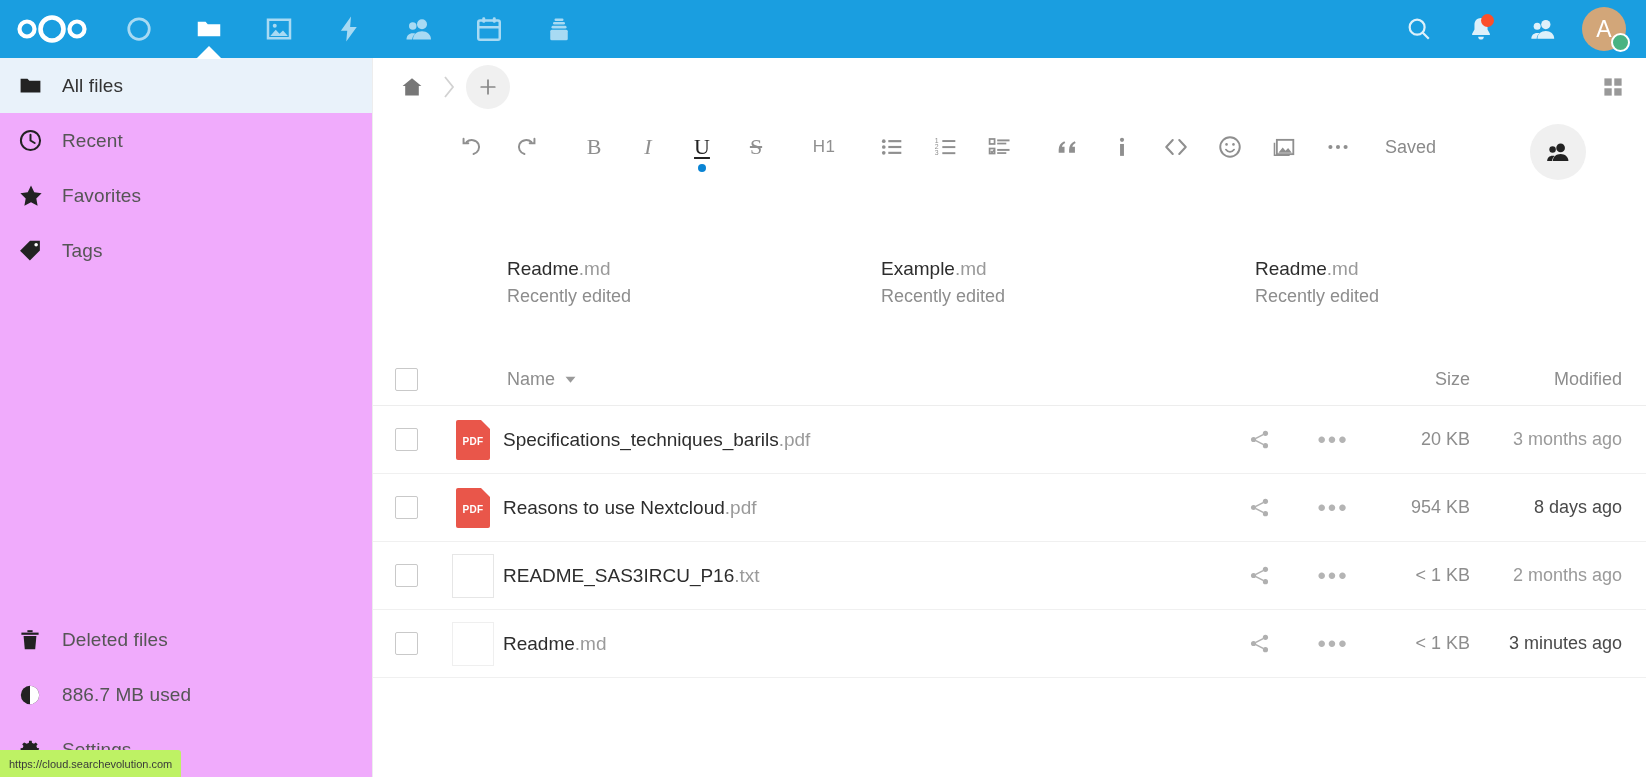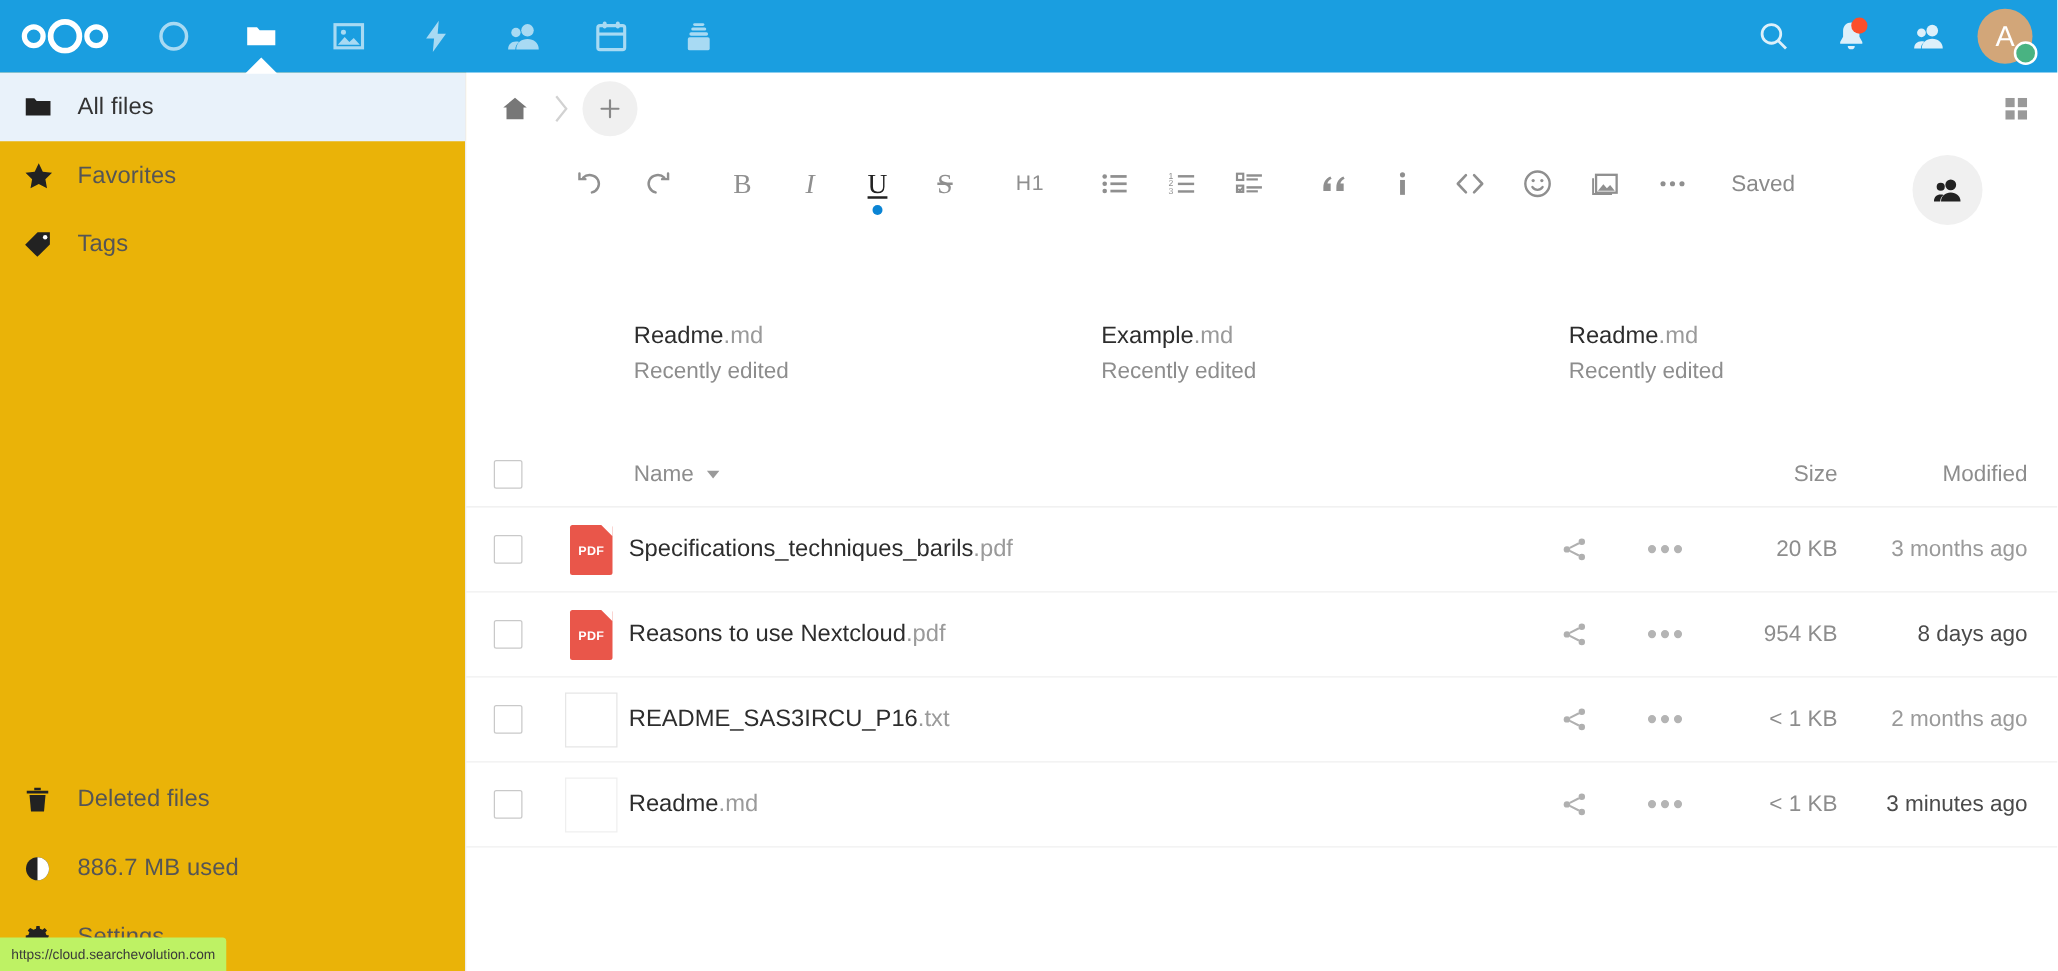--- a/index.html
+++ b/index.html
@@ -46,21 +46,21 @@
     justify-content: center; font-family: "Liberation Sans", sans-serif;
   }
   .status-dot {
     position: absolute; right: 4px; bottom: 6px; width: 19px; height: 19px;
     border-radius: 50%; background: #49b382; border: 2.5px solid #fff;
   }
 
   
   .sidebar {
     position: absolute; top: 58px; left: 0; width: 373px; height: 719px;
-    background: #eab308; border-right: 1px solid #ededed;
+    background: #f0abfc; border-right: 1px solid #ededed;
   }
   .side-item {
     height: 55px; display: flex; align-items: center; padding-left: 18px;
     cursor: pointer; color: #555;
   }
   .side-item.active { background: #e9f2fa; }
   .side-ico { width: 44px; display: flex; align-items: center; justify-content: flex-start; }
   .side-ico svg { display: block; }
   .side-label { font-size: 19px; color: #555; letter-spacing: .1px; }
   .side-item.active .side-label { color: #333; }
@@ -258,20 +258,29 @@
 
   <div class="side-item active">
     <span class="side-ico">
       <svg width="25" height="25" viewBox="0 0 24 24">
           <path fill="#222" d="M2.5 5.4h6.6l1.8 2.1H21.5v11.1h-19z"></path>
         </svg>
     </span>
     <span class="side-label">All files</span>
   </div>
 
+  <div class="side-item">
+    <span class="side-ico">
+      <svg width="25" height="25" viewBox="0 0 24 24">
+        <circle cx="12" cy="12" r="9.2" fill="none" stroke="#222" stroke-width="1.9"></circle>
+        <path d="M12 6.4V12l4 2.4" fill="none" stroke="#222" stroke-width="1.9" stroke-linecap="round"></path>
+      </svg>
+    </span>
+    <span class="side-label">Recent</span>
+  </div>
 
   <div class="side-item">
     <span class="side-ico">
       <svg width="26" height="26" viewBox="0 0 24 24">
           <path fill="#222" d="M12 2.4l3 6.2 6.8.9-4.9 4.7 1.2 6.7L12 17.7l-6.1 3.2 1.2-6.7L2.2 9.5l6.8-.9z"></path>
         </svg>
     </span>
     <span class="side-label">Favorites</span>
   </div>
 

